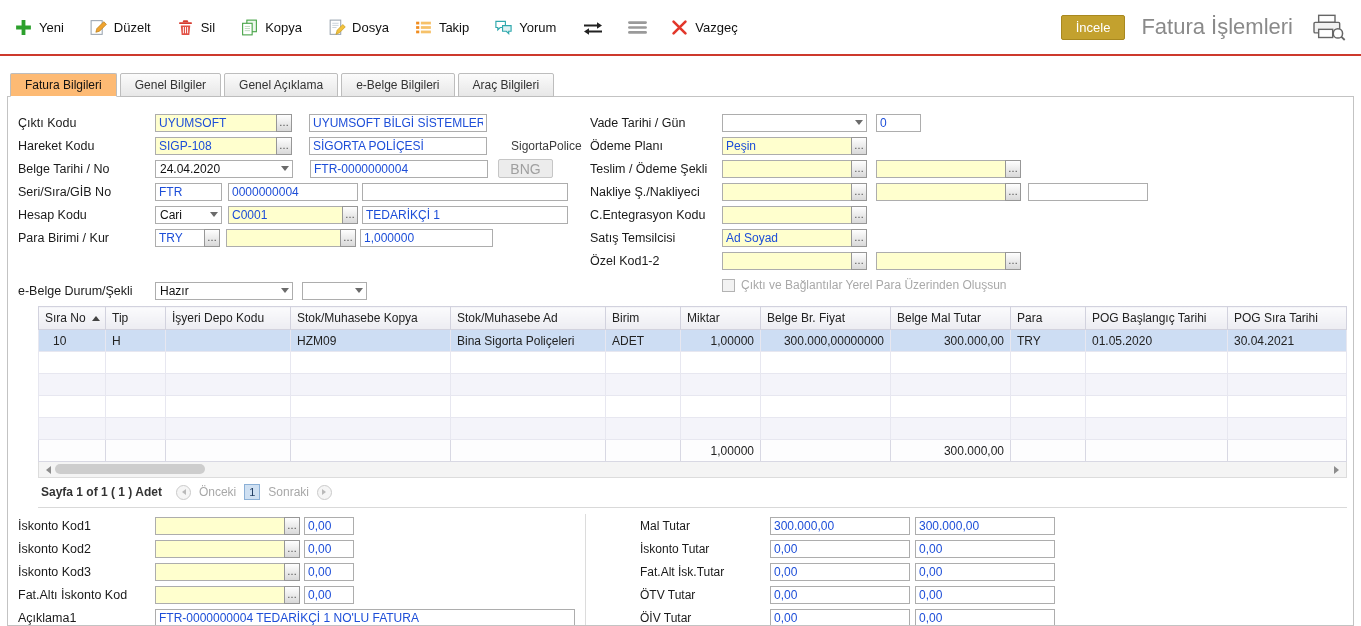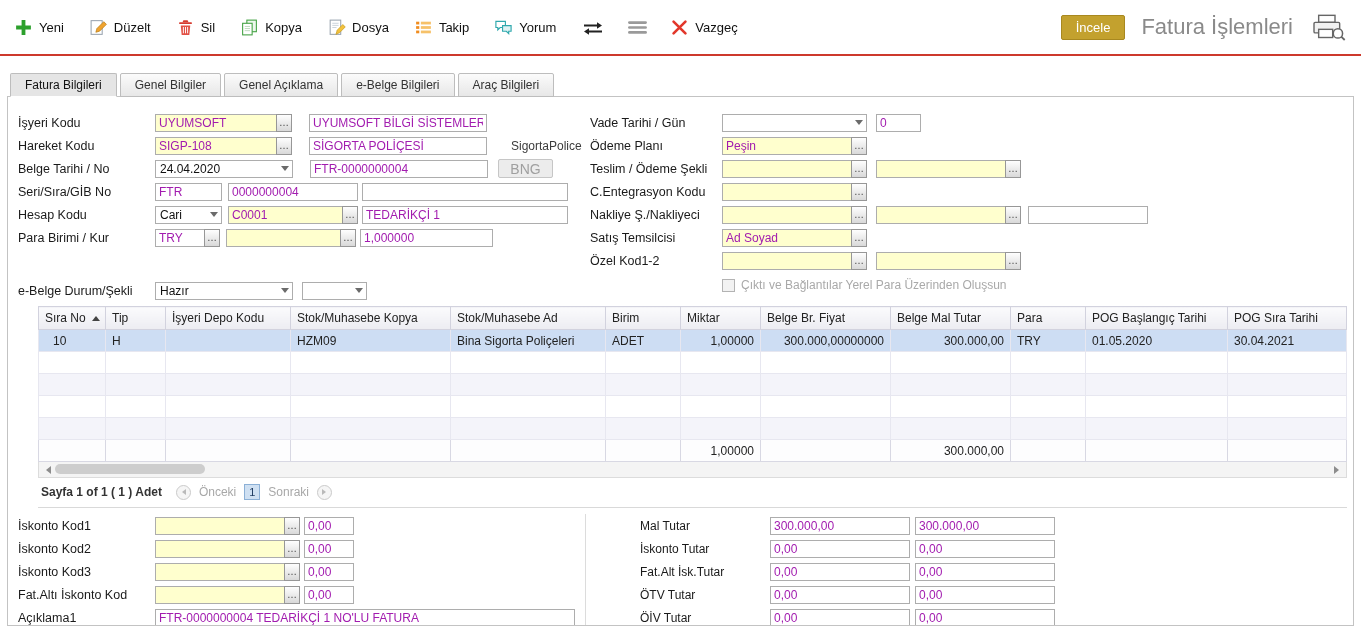--- a/index.html
+++ b/index.html
@@ -17,31 +17,31 @@
   .tb-icon svg { width:100%; height:100%; }
   .toolbar-right { margin-left:auto; display:flex; align-items:center; gap:16px; }
   .incele-btn { background:#c3a12e; border:1px solid #a8881f; color:#fff; font-size:13px; padding:4px 14px; border-radius:2px; font-family:inherit; cursor:pointer; }
   .page-title { font-size:22px; color:#8a8a8a; }
   .preview-icon { display:inline-flex; width:38px; height:28px; cursor:pointer; }
   .preview-icon svg { width:100%; height:100%; }
   .redline { height:2px; background:#cd392c; }
   
   .tabs { display:flex; margin:17px 0 0 10px; height:24px; position:relative; z-index:2; }
   .tab { font-size:12px; line-height:22px; padding:0 14px; border:1px solid #bdbdbd; background:linear-gradient(#fbfbfb,#e7e7e7); margin-right:3px; color:#333; border-radius:2px 2px 0 0; cursor:pointer; height:24px; }
-  .tab.active { background:#e5e5e5; border-bottom:1px solid #fff; color:#111; }
+  .tab.active { background:#fdba74; border-bottom:1px solid #fff; color:#111; }
   
   .panel { margin:-1px 7px 0; border:1px solid #c3c3c3; background:#fff; height:530px; position:relative; overflow:hidden; }
   
   .form-area { display:flex; padding:14px 6px 0 10px; height:203px; }
   .fcol-left { width:572px; flex:none; }
   .fcol-right { flex:1; }
   .frow { display:flex; align-items:center; height:23px; }
   .flabel { width:137px; flex:none; font-size:12.5px; }
   .flabel2 { width:132px; flex:none; font-size:12.5px; }
-  .inp { height:18px; border:1px solid #adadad; font-family:inherit; font-size:12px; padding:0 3px; background:#fff; color:#a21caf; }
+  .inp { height:18px; border:1px solid #adadad; font-family:inherit; font-size:12px; padding:0 3px; background:#fff; color:#1d4ed8; }
   .yel { background:#ffffce; }
   .lk { width:16px; height:18px; border:1px solid #979797; background:linear-gradient(#fefefe,#d9d9d9); padding:0; margin-left:-1px; cursor:pointer; color:#444; font-size:10px; line-height:10px; }
   .lk::after { content:"…"; }
   .combo { height:18px; border:1px solid #adadad; background:#fff; display:flex; align-items:center; font-size:12px; padding-left:4px; color:#111; cursor:pointer; }
   .combo .arr { margin-left:auto; width:14px; display:flex; justify-content:center; align-items:center; }
   .arr::after { content:""; border:4px solid transparent; border-top:5px solid #6b6b6b; margin-top:4px; }
   .tag { font-size:12px; color:#3c3c3c; margin-left:24px; }
   .bng { margin-left:10px; width:55px; height:19px; background:#ececec; border:1px solid #c6c6c6; color:#9f9f9f; font-size:14px; border-radius:2px; font-family:inherit; }
   .spacer30 { height:30px; }
   .cbrow { margin-top:6px; display:flex; align-items:center; }
@@ -220,21 +220,21 @@
   <div class="tab">e-Belge Bilgileri</div>
   <div class="tab">Araç Bilgileri</div>
 </div>
 
 <div class="panel">
 
   <div class="form-area">
 
     <div class="fcol-left">
       <div class="frow">
-        <span class="flabel">İşyeri Kodu</span>
+        <span class="flabel">Çıktı Kodu</span>
         <input class="inp yel w122" value="UYUMSOFT" style="">
         <button class="lk"></button>
         <input class="inp w178 ml17" value="UYUMSOFT BİLGİ SİSTEMLERİ" style="">
       </div>
       <div class="frow">
         <span class="flabel">Hareket Kodu</span>
         <input class="inp yel w122" value="SIGP-108" style="">
         <button class="lk"></button>
         <input class="inp w178 ml17" value="SİGORTA POLİÇESİ" style="">
         <span class="tag">SigortaPolice</span>
@@ -301,31 +301,31 @@
         <button class="lk"></button>
       </div>
       <div class="frow">
         <span class="flabel2">Teslim / Ödeme Şekli</span>
         <input class="inp yel w130" value="" style="">
         <button class="lk"></button>
         <input class="inp yel w130 ml9" value="" style="">
         <button class="lk"></button>
       </div>
       <div class="frow">
+        <span class="flabel2">Nakliye Ş./Nakliyeci</span>
+        <input class="inp yel w130" value="" style="">
+        <button class="lk"></button>
+        <input class="inp yel w130 ml9" value="" style="">
+        <button class="lk"></button>
+        <input class="inp w120 ml7" value="" style="">
+      </div>
+      <div class="frow">
         <span class="flabel2">C.Entegrasyon Kodu</span>
         <input class="inp yel w130" value="" style="">
         <button class="lk"></button>
-      </div>
-      <div class="frow">
-        <span class="flabel2">Nakliye Ş./Nakliyeci</span>
-        <input class="inp yel w130" value="" style="">
-        <button class="lk"></button>
-        <input class="inp yel w130 ml9" value="" style="">
-        <button class="lk"></button>
-        <input class="inp w120 ml7" value="" style="">
       </div>
       <div class="frow">
         <span class="flabel2">Satış Temsilcisi</span>
         <input class="inp yel w130" value="Ad Soyad" style="">
         <button class="lk"></button>
       </div>
       <div class="frow">
         <span class="flabel2">Özel Kod1-2</span>
         <input class="inp yel w130" value="" style="">
         <button class="lk"></button>

